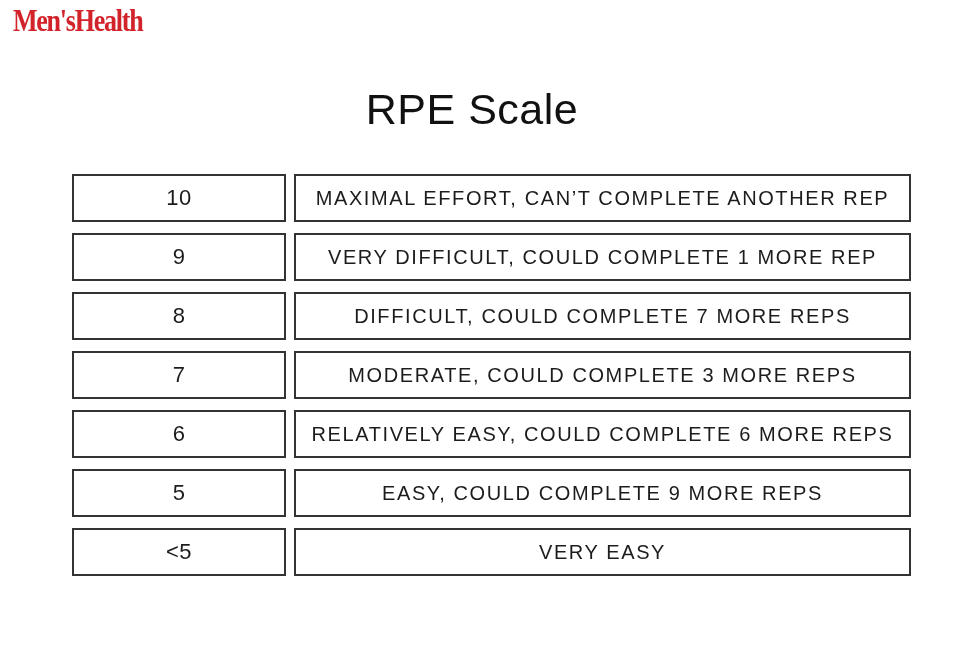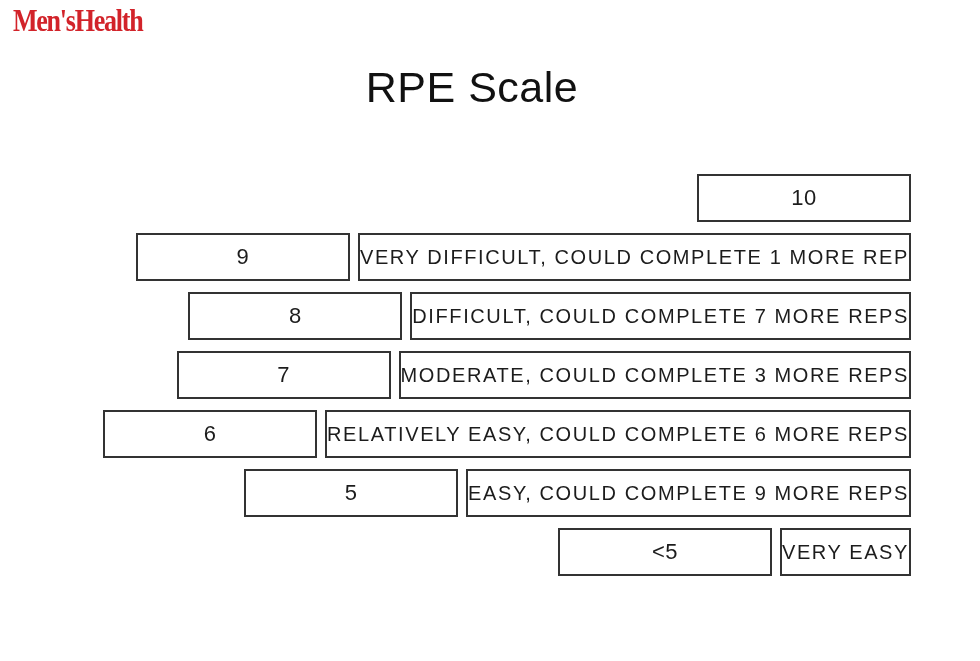--- a/index.html
+++ b/index.html
@@ -30,39 +30,38 @@
     font-weight: 700;
     font-size: 31px;
     letter-spacing: -1.5px;
     color: var(--logo-color);
     transform: scaleX(0.84);
     transform-origin: left top;
     white-space: nowrap;
   }
   .title {
     position: absolute;
-    top: 63px;
+    top: 85px;
     left: 0;
     right: 0;
     margin: 0;
     text-align: center;
     font-size: 43px;
     font-weight: 400;
     letter-spacing: 0.5px;
     color: #111111;
   }
   .rpe-table {
     position: absolute;
     top: 174px;
     left: 72px;
     width: 839px;
     display: flex;
     flex-direction: column;
     gap: 11px;
-    align-items: flex-end;
   }
   .row {
     display: flex;
     gap: 8px;
     height: 48px;
   }
   .cell {
     border: 2px solid var(--border-color);
     background: #ffffff;
     display: flex;
@@ -87,20 +86,21 @@
 <body>
 
 <div class="page">
   <div class="logo">Men'sHealth</div>
 
   <h1 class="title">RPE Scale</h1>
 
   <div class="rpe-table" id="rpe-table">
       <div class="row">
         <div class="cell rating">10</div>
+        <div class="cell desc">MAXIMAL EFFORT, CAN’T COMPLETE ANOTHER REP</div>
       </div>
       <div class="row">
         <div class="cell rating">9</div>
         <div class="cell desc">VERY DIFFICULT, COULD COMPLETE 1 MORE REP</div>
       </div>
       <div class="row">
         <div class="cell rating">8</div>
         <div class="cell desc">DIFFICULT, COULD COMPLETE 7 MORE REPS</div>
       </div>
       <div class="row">

